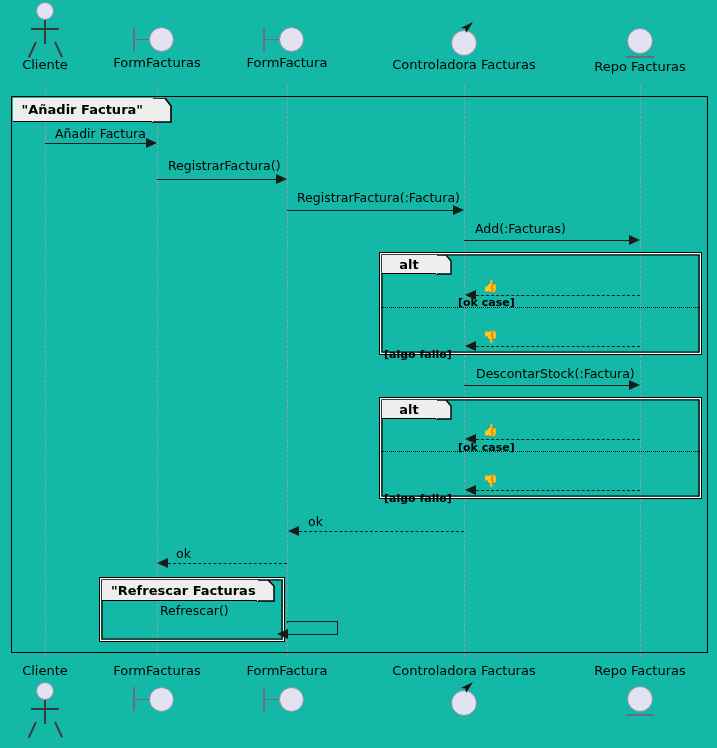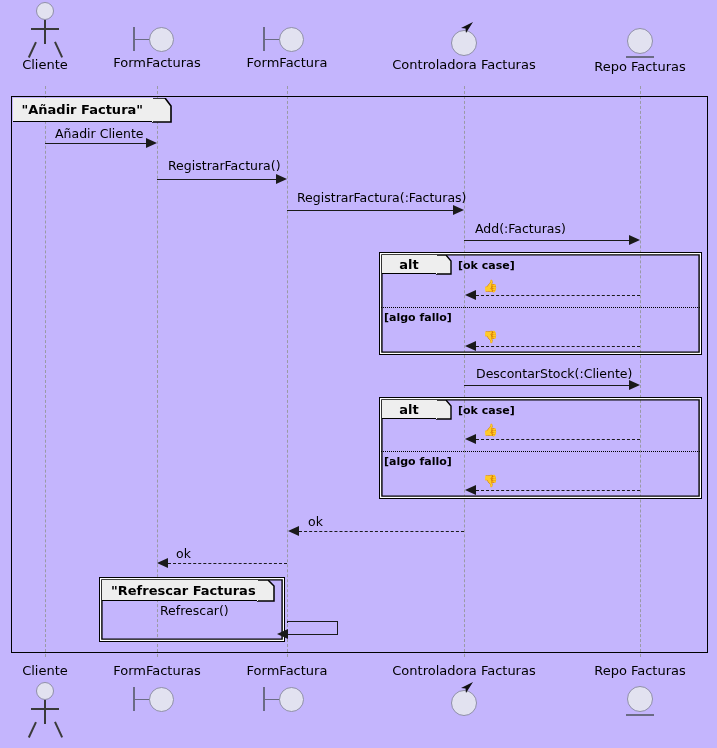--- a/index.html
+++ b/index.html
@@ -1,17 +1,17 @@
 <!DOCTYPE html>
 <html><head>
 <meta charset="utf-8">
 <style>
   html,body{margin:0;padding:0;background:#ffffff;}
   body{width:717px;height:748px;font-family:"DejaVu Sans","Liberation Sans",sans-serif;}
-  #stage{position:relative;width:717px;height:748px;overflow:hidden;background:#c4b5fd;}
+  #stage{position:relative;width:717px;height:748px;overflow:hidden;background:#14b8a6;}
 
   
   .participant{position:absolute;display:flex;flex-direction:column;align-items:center;}
   .plabel{font-size:13px;color:#000;white-space:nowrap;line-height:14px;}
   .picon{position:relative;}
 
   
   .actor-head{width:18px;height:18px;border-radius:50%;background:#E2E2F0;border:1px solid #8F8FA8;box-sizing:border-box;margin:0 auto;}
   .actor-body{position:relative;width:44px;height:38px;margin:0 auto;}
   .actor-body i{position:absolute;background:#3a3a3a;display:block;}
@@ -38,21 +38,21 @@
 
   
   .lifeline{position:absolute;width:0;border-left:1.3px dashed #9a9aa5;}
 
   
   .frame{position:absolute;border:1.6px solid #000;box-sizing:border-box;background:transparent;}
   .frame.dbl{border:1.6px solid #000;box-shadow:inset 0 0 0 1.2px #fff, inset 0 0 0 2.6px #000;}
   .frame-title{position:absolute;left:0;top:0;background:#EEEEEE;border-right:1.6px solid #000;border-bottom:1.6px solid #000;
                font-size:13px;font-weight:bold;color:#000;display:flex;align-items:center;padding:0 9px 0 9px;box-sizing:border-box;white-space:nowrap;}
   .frame-title.clip{border-right:none;border-bottom:none;}
-  .guard{position:absolute;font-size:11px;font-weight:bold;color:#000;white-space:nowrap;}
+  .guard{position:absolute;font-size:11px;font-weight:bold;color:#000;white-space:nowrap;margin-top:37px;}
   .divider{position:absolute;height:0;border-top:1.4px dotted #000;}
 
   
   .msg-line{position:absolute;height:0;border-top:1.4px solid #1a1a1a;}
   .msg-line.dashed{border-top:1.3px dashed #1a1a1a;}
   .msg-label{position:absolute;font-size:12.5px;color:#000;white-space:nowrap;line-height:13px;}
   .arrow{position:absolute;width:0;height:0;}
   .arrow.right{border-top:5.5px solid transparent;border-bottom:5.5px solid transparent;border-left:11px solid #1a1a1a;}
   .arrow.left{border-top:5.5px solid transparent;border-bottom:5.5px solid transparent;border-right:11px solid #1a1a1a;}
   .glyph{position:absolute;font-size:12px;line-height:12px;color:#222;}
@@ -120,29 +120,29 @@
   <div class="lifeline" style="left:464px;top:86px;height:571px;"></div>
   <div class="lifeline" style="left:640px;top:86px;height:571px;"></div>
 
   <div class="frame" style="left:11px;top:96px;width:697px;height:557px;"></div>
   <div class="frame-title clip" style="left:12.5px;top:97.5px;width:140px;height:24px;background:#EEEEEE;border-right:none;border-bottom:1.6px solid #000;">"Añadir Factura"</div>
   <svg style="position:absolute;left:152px;top:97.5px;width:20px;height:25.6px;">
     <path d="M0,0 L13,0 L19,8 L19,24 L0,24 Z" fill="#EEEEEE" stroke="#000" stroke-width="1.6"></path>
     <line x1="0" y1="0" x2="0" y2="24" stroke="#EEEEEE" stroke-width="2"></line>
   </svg>
 
-  <div class="msg-label" style="left:55px;top:127px;">Añadir Cliente</div>
+  <div class="msg-label" style="left:55px;top:127px;">Añadir Factura</div>
   <div class="msg-line" style="left:45px;top:143px;width:101px;"></div>
   <div class="arrow right" style="left:146px;top:137.5px;"></div>
 
   <div class="msg-label" style="left:168px;top:159px;">RegistrarFactura()</div>
   <div class="msg-line" style="left:157px;top:179px;width:119px;"></div>
   <div class="arrow right" style="left:276px;top:173.5px;"></div>
 
-  <div class="msg-label" style="left:297px;top:191px;">RegistrarFactura(:Facturas)</div>
+  <div class="msg-label" style="left:297px;top:191px;">RegistrarFactura(:Factura)</div>
   <div class="msg-line" style="left:287px;top:210px;width:166px;"></div>
   <div class="arrow right" style="left:453px;top:204.5px;"></div>
 
   <div class="msg-label" style="left:475px;top:222px;">Add(:Facturas)</div>
   <div class="msg-line" style="left:464px;top:240px;width:165px;"></div>
   <div class="arrow right" style="left:629px;top:234.5px;"></div>
 
   <div class="frame dbl" style="left:379px;top:252px;width:323px;height:103px;"></div>
   <div class="frame-title clip" style="left:382px;top:255px;width:54px;height:19px;background:#EEEEEE;border-right:none;border-bottom:1.4px solid #000;justify-content:center;">alt</div>
   <svg style="position:absolute;left:436px;top:255px;width:16px;height:20.4px;">
@@ -155,21 +155,21 @@
   <div class="msg-line dashed" style="left:476px;top:295px;width:164px;"></div>
   <div class="arrow left" style="left:465px;top:289.5px;"></div>
 
   <div class="divider" style="left:381px;top:307px;width:319px;"></div>
   <div class="guard" style="left:384px;top:311px;">[algo fallo]</div>
 
   <div class="glyph" style="left:483px;top:331px;">👎</div>
   <div class="msg-line dashed" style="left:476px;top:346px;width:164px;"></div>
   <div class="arrow left" style="left:465px;top:340.5px;"></div>
 
-  <div class="msg-label" style="left:476px;top:367px;">DescontarStock(:Cliente)</div>
+  <div class="msg-label" style="left:476px;top:367px;">DescontarStock(:Factura)</div>
   <div class="msg-line" style="left:464px;top:385px;width:165px;"></div>
   <div class="arrow right" style="left:629px;top:379.5px;"></div>
 
   <div class="frame dbl" style="left:379px;top:397px;width:323px;height:102px;"></div>
   <div class="frame-title clip" style="left:382px;top:400px;width:54px;height:19px;background:#EEEEEE;border-right:none;border-bottom:1.4px solid #000;justify-content:center;">alt</div>
   <svg style="position:absolute;left:436px;top:400px;width:16px;height:20.4px;">
     <path d="M0,0 L10,0 L15,6 L15,19 L0,19 Z" fill="#EEEEEE" stroke="#000" stroke-width="1.4"></path>
     <line x1="0" y1="0" x2="0" y2="19" stroke="#EEEEEE" stroke-width="2"></line>
   </svg>
   <div class="guard" style="left:458px;top:404px;">[ok case]</div>

